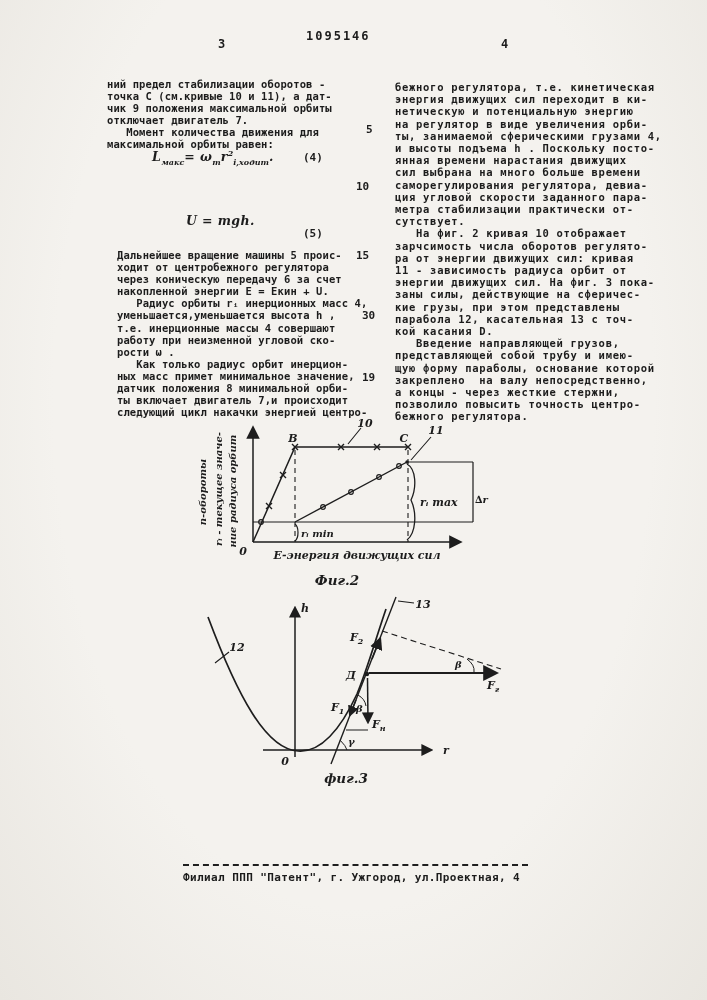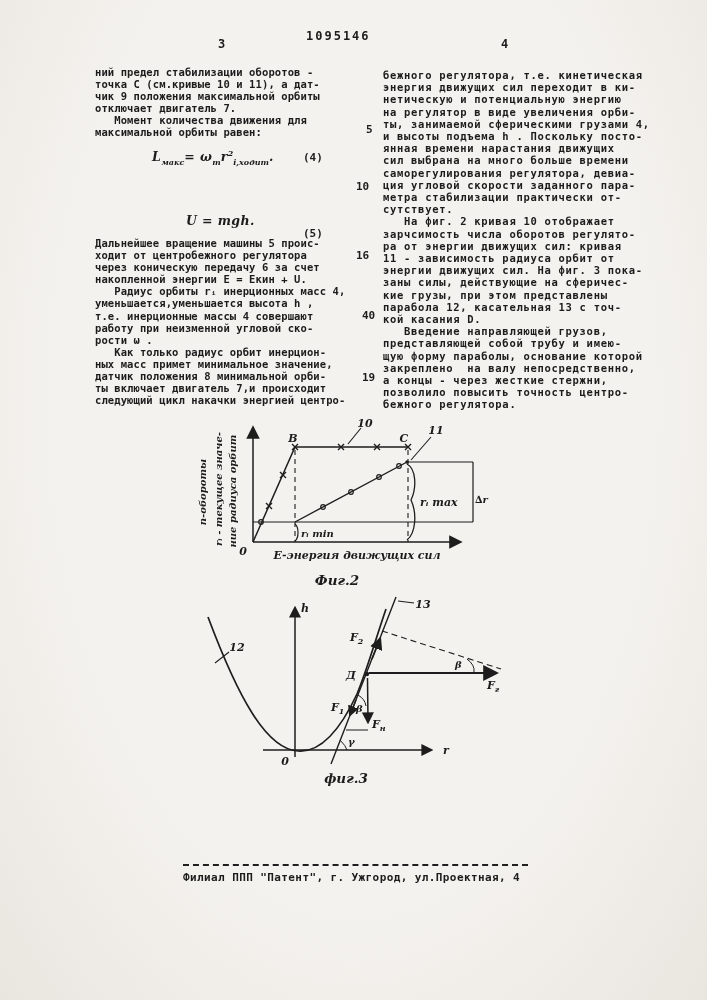--- a/index.html
+++ b/index.html
@@ -6,21 +6,21 @@
   .page{
     position:relative;width:707px;height:1000px;margin:0 auto;
     background:#f1efea;
     background-image:radial-gradient(ellipse at 50% 40%, #f4f2ee 60%, #e9e6e0 100%);
     color:#1c1c1c;overflow:hidden;
     font-family:"DejaVu Sans Mono",monospace;
   }
   .hdr{position:absolute;font:700 12px "DejaVu Sans Mono",monospace;}
   .patent-no{letter-spacing:2px;}
   .txt{
-    position:absolute;margin:0;white-space:pre;
+    position:absolute;margin:12px;white-space:pre;
     font:700 10.5px/12.1px "DejaVu Sans Mono",monospace;
     letter-spacing:.1px;
   }
   .txt.rcol{line-height:12.2px;letter-spacing:.7px;}
   .mnum{position:absolute;font:700 11px "DejaVu Sans Mono",monospace;}
   .formula{
     position:absolute;font:italic 700 12.5px "DejaVu Serif",serif;
     letter-spacing:.4px;
   }
   .formula sub{font-size:8px;letter-spacing:0;}
@@ -53,21 +53,21 @@
    Момент количества движения для
 максимальной орбиты равен:</pre>
 
   <div class="formula" style="left:152px;top:148px;"><span>L</span><sub>макс</sub><span>= ω</span><sub>m</sub><span>r</span><sup>2</sup><sub>i,ходит</sub><span>.</span></div>
   <div class="eq-num" style="left:303px;top:151px;">(4)</div>
 
 
   <div class="formula" style="left:186px;top:213px;"><span>U = mgh.</span></div>
   <div class="eq-num" style="left:303px;top:227px;">(5)</div>
 
-  <pre class="txt" style="left:95px;top:237px;">Дальнейшее вращение машины 5 проис-
+  <pre class="txt" style="left:105px;top:237px;">Дальнейшее вращение машины 5 проис-
 ходит от центробежного регулятора
 через коническую передачу 6 за счет
 накопленной энергии E = Eкин + U.
    Радиус орбиты rᵢ инерционных масс 4,
 уменьшается,уменьшается высота h ,
 т.е. инерционные массы 4 совершают
 работу при неизменной угловой ско-
 рости ω .
    Как только радиус орбит инерцион-
 ных масс примет минимальное значение,
@@ -99,22 +99,22 @@
    Введение направляющей грузов,
 представляющей собой трубу и имею-
 щую форму параболы, основание которой
 закреплено  на валу непосредственно,
 а концы - через жесткие стержни,
 позволило повысить точность центро-
 бежного регулятора.</pre>
 
   <span class="mnum" style="left:366px;top:123px;">5</span>
   <span class="mnum" style="left:356px;top:180px;">10</span>
-  <span class="mnum" style="left:356px;top:249px;">16</span>
-  <span class="mnum" style="left:362px;top:309px;">40</span>
+  <span class="mnum" style="left:356px;top:249px;">15</span>
+  <span class="mnum" style="left:362px;top:309px;">30</span>
   <span class="mnum" style="left:362px;top:371px;">19</span>
 
   <svg class="fig" style="left:185px;top:412px;" width="315" height="178" viewBox="185 412 315 178">
     <defs>
       <marker id="arr2" viewBox="0 0 10 10" refX="8" refY="5" markerWidth="9" markerHeight="9" orient="auto">
         <path d="M0,0 L10,5 L0,10 z" fill="#1d1d1d"></path>
       </marker>
     </defs>
 
     <line class="stroke" x1="253" y1="542" x2="253" y2="428" stroke-width="1.5" marker-end="url(#arr2)"></line>

